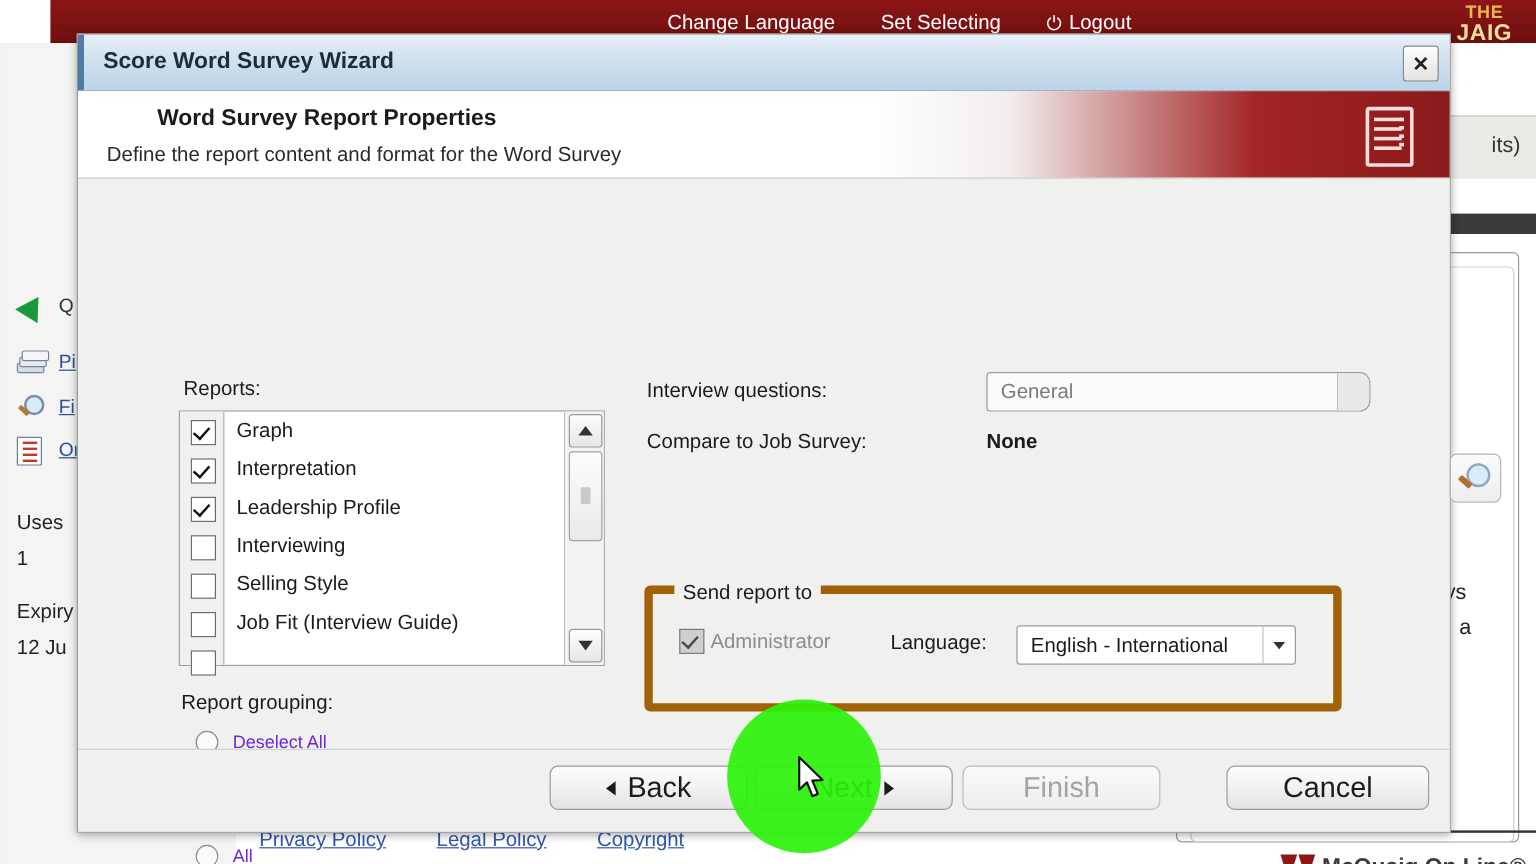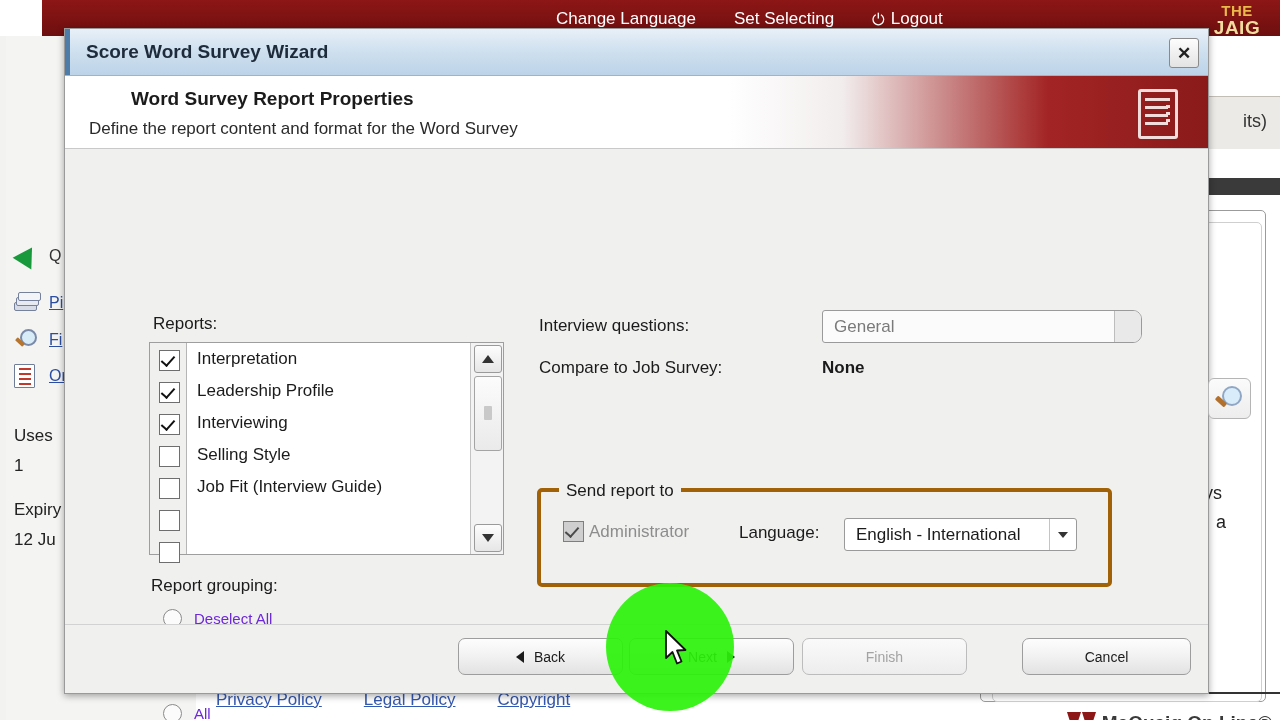--- a/index.html
+++ b/index.html
@@ -224,36 +224,36 @@
   .combo.disabled{background:#fbfbfb;}
   .combo.disabled .val{color:#7a7a7a;}
   .combo.disabled .arrowbox{background:#e9e9e9;border-left:1px solid #bdbdbd;border-radius:0 8px 8px 0;}
 
   .static-val{position:absolute;font-size:17px;font-weight:bold;color:#1b1b1b;white-space:nowrap;}
 
   .btn{
     background:linear-gradient(180deg,#fdfdfd 0%,#f2f2f2 48%,#e2e2e2 100%);
     border:1px solid #9d9d9d;border-radius:7px;cursor:pointer;
     display:flex;align-items:center;justify-content:center;
-    font-size:14px;color:#1b1b1b;white-space:nowrap;
+    font-size:24px;color:#1b1b1b;white-space:nowrap;
   }
   .btn.disabled{color:#a3a3a3;background:linear-gradient(180deg,#fafafa,#ededed);border-color:#bcbcbc;}
   .btn-reportfmt{position:absolute;left:472px;top:277px;width:223px;height:35px;font-size:18px;}
 
   .searchbtn{
     position:absolute;left:1143px;top:229px;width:41px;height:39px;
     background:linear-gradient(180deg,#fbfbfb,#ededed);
     border:1px solid #b5b5b5;border-radius:6px;cursor:pointer;
   }
   .searchbtn .glass{position:absolute;left:13px;top:7px;width:16px;height:16px;border:2px solid #8fa7c4;border-radius:50%;background:#d9ecfa;}
   .searchbtn .handle{position:absolute;left:6px;top:20px;width:12px;height:5px;background:#b1702c;transform:rotate(42deg);border-radius:1px;}
 
   .groupbox{
     position:absolute;left:472px;top:339px;width:567px;height:91px;
-    border:4px solid #a16207;border-radius:5px;background:#f0f0ef;
+    border:7px solid #a16207;border-radius:5px;background:#f0f0ef;
   }
   .groupbox .legend{
     position:absolute;left:18px;top:-11px;background:#f0f0ef;padding:0 7px;
     font-size:17px;color:#1b1b1b;white-space:nowrap;
   }
   .admin-row{position:absolute;left:22px;top:29px;display:flex;align-items:center;gap:5px;}
   .cbx-admin{
     width:19px;height:19px;background:#cfcfcf;border:1px solid #7e7e7e;position:relative;
     cursor:pointer;flex:0 0 19px;
   }
@@ -401,20 +401,21 @@
       <div class="list-check-col">
         <div class="cbx checked" style="top:7px;"></div>
         <div class="cbx checked" style="top:39px;"></div>
         <div class="cbx checked" style="top:71px;"></div>
         <div class="cbx" style="top:103px;"></div>
         <div class="cbx" style="top:135px;"></div>
         <div class="cbx" style="top:167px;"></div>
         <div class="cbx" style="top:199px;"></div>
       </div>
       <div class="list-items">
+        <div class="list-item">Graph</div>
         <div class="list-item">Interpretation</div>
         <div class="list-item">Leadership Profile</div>
         <div class="list-item">Interviewing</div>
         <div class="list-item">Selling Style</div>
         <div class="list-item">Job Fit (Interview Guide)</div>
       </div>
       <div class="scrollbar">
         <div class="sb-btn up">
             <i></i>
           </div>

